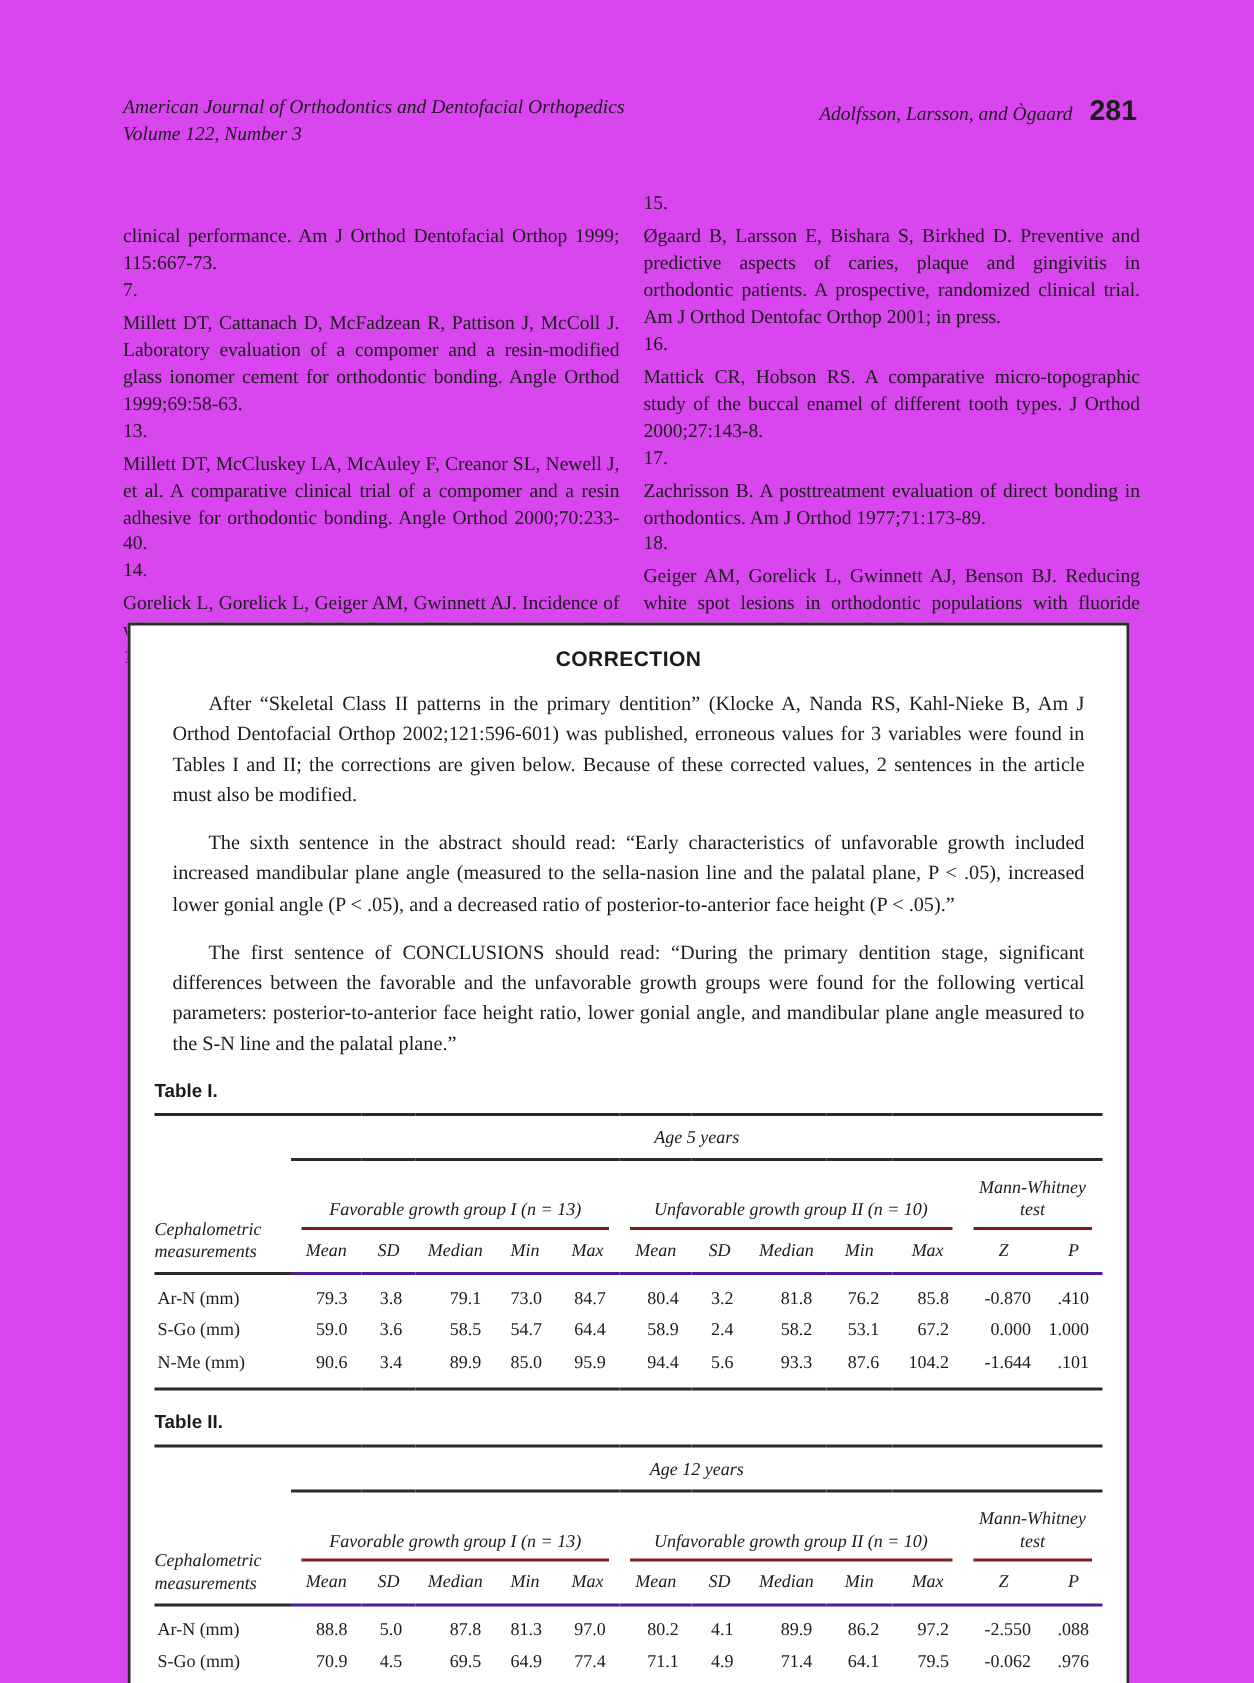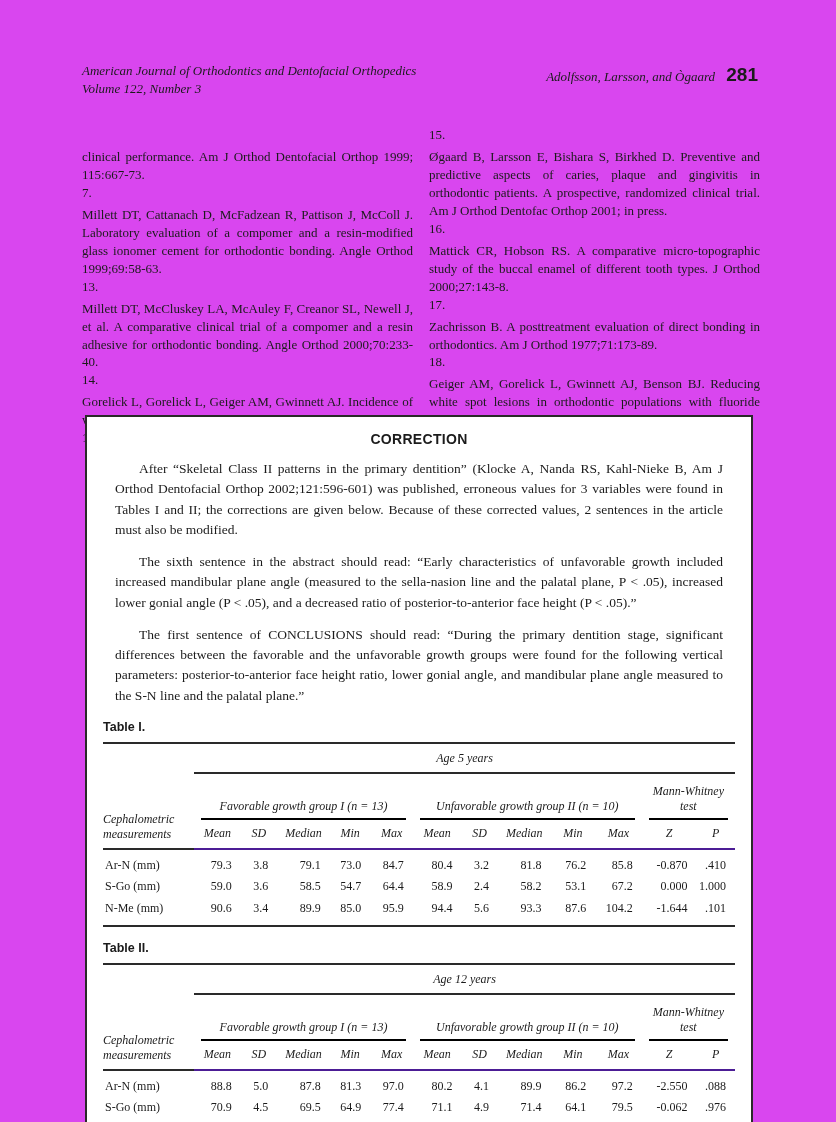--- a/index.html
+++ b/index.html
@@ -104,21 +104,21 @@
   td.age-cell {
     font-style: italic;
     text-align: center;
     padding: 7px 0 6px 0;
     border-bottom: 2px solid #2a2a2a;
   }
   tr.grp-row td { vertical-align: bottom; padding: 10px 7px 0 7px; }
   .grp-inner {
     font-style: italic;
     text-align: center;
-    border-bottom: 2px solid #000000;
+    border-bottom: 2px solid #7f1d1d;
     padding-bottom: 4px;
     line-height: 1.25;
   }
   tr.colhead-row td {
     font-style: italic;
     text-align: center;
     padding: 6px 2px 7px 2px;
     border-bottom: 2px solid #4c1d95;
   }
   tr.data-row td { padding: 3px 2px; line-height: 1.3; }

